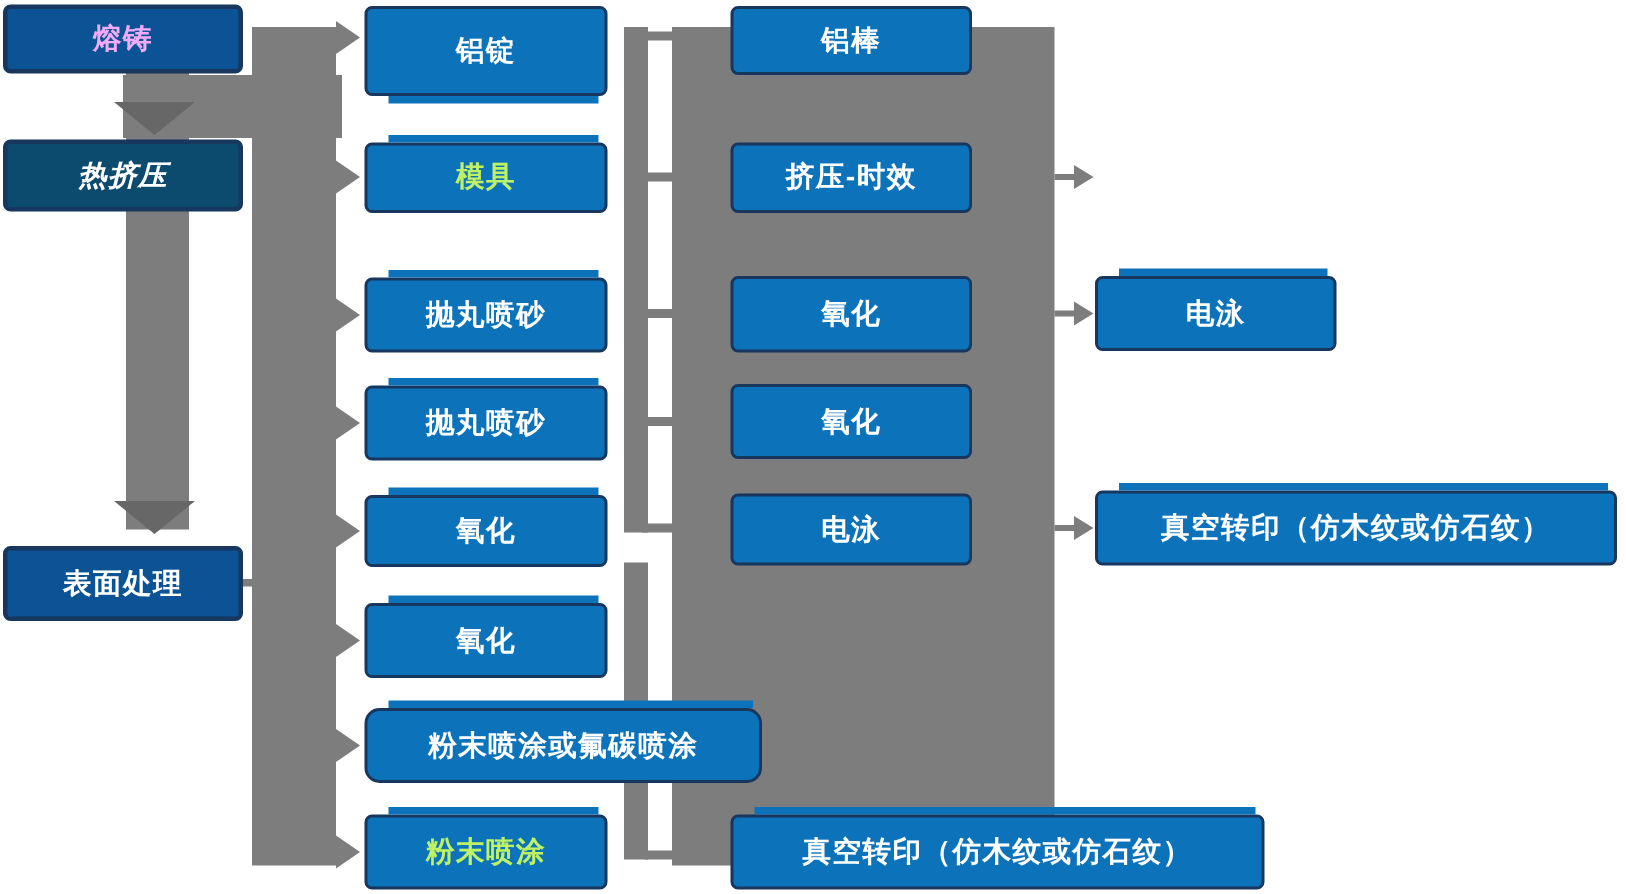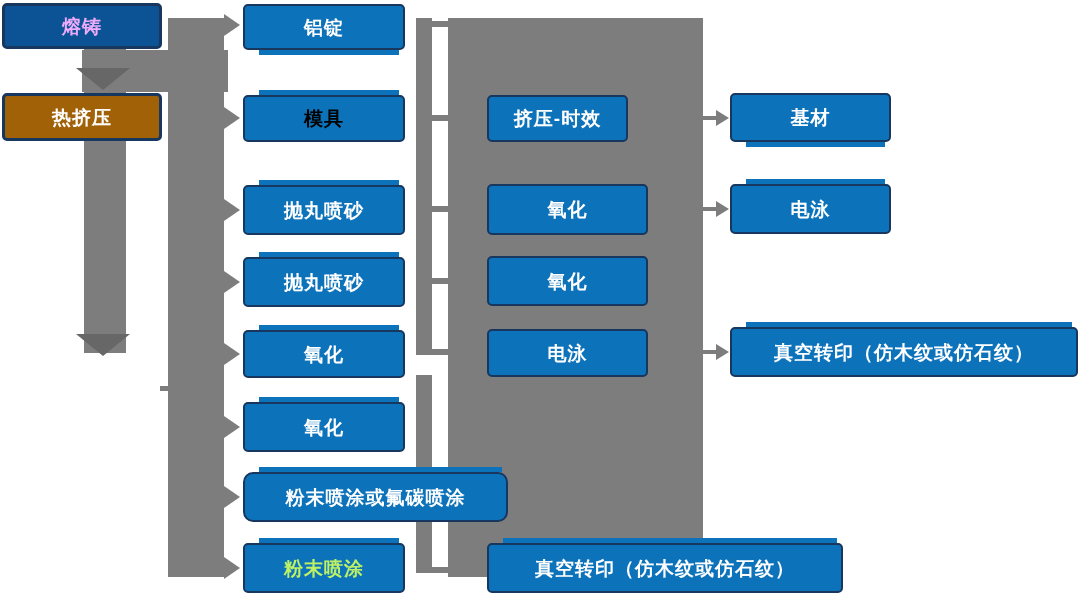--- a/index.html
+++ b/index.html
@@ -83,30 +83,33 @@
     <div class="arrow" style="left: 224px; top: 486px; border-top: 11px solid transparent; border-bottom: 11px solid transparent; border-left: 16px solid rgb(125, 125, 125);"></div>
     <div class="arrow" style="left: 224px; top: 557px; border-top: 11px solid transparent; border-bottom: 11px solid transparent; border-left: 16px solid rgb(125, 125, 125);"></div>
     <div class="arrow" style="left: 76px; top: 68px; border-left: 27px solid transparent; border-right: 27px solid transparent; border-top: 22px solid rgb(103, 103, 103);"></div>
     <div class="arrow" style="left: 76px; top: 334px; border-left: 27px solid transparent; border-right: 27px solid transparent; border-top: 22px solid rgb(103, 103, 103);"></div>
     <div class="arrow" style="left: 716px; top: 110px; border-top: 8px solid transparent; border-bottom: 8px solid transparent; border-left: 13px solid rgb(125, 125, 125);"></div>
     <div class="arrow" style="left: 716px; top: 201px; border-top: 8px solid transparent; border-bottom: 8px solid transparent; border-left: 13px solid rgb(125, 125, 125);"></div>
     <div class="arrow" style="left: 716px; top: 344px; border-top: 8px solid transparent; border-bottom: 8px solid transparent; border-left: 13px solid rgb(125, 125, 125);"></div>
     <div class="node dark" style="left: 2px; top: 3px; width: 160px; height: 46px; background: rgb(11, 83, 148); border-color: rgb(23, 55, 94);">
       <span class="label" style="color: #f0abfc;">熔铸</span>
     </div>
-    <div class="node dark" style="left: 2px; top: 93px; width: 160px; height: 48px; background: #a16207; border-color: rgb(23, 55, 94);">
+    <div class="node dark" style="left: 2px; top: 93px; width: 160px; height: 48px; background: #0c4a6e; border-color: rgb(23, 55, 94); font-style: italic;">
       <span class="label" style="color: rgb(255, 255, 255);">热挤压</span>
     </div>
-    <div class="node light" style="left: 243px; top: 4px; width: 162px; height: 46px; background: rgb(12, 114, 186); border-color: rgb(23, 55, 94);">
+    <div class="node dark" style="left: 2px; top: 364px; width: 160px; height: 50px; background: rgb(11, 83, 148); border-color: rgb(23, 55, 94);">
+      <span class="label" style="color: rgb(255, 255, 255);">表面处理</span>
+    </div>
+    <div class="node light" style="left: 243px; top: 4px; width: 162px; height: 60px; background: rgb(12, 114, 186); border-color: rgb(23, 55, 94);">
       <div class="echo below" style="background: rgb(12, 114, 186);"></div>
       <span class="label" style="color: rgb(255, 255, 255);">铝锭</span>
     </div>
     <div class="node light" style="left: 243px; top: 95px; width: 162px; height: 47px; background: rgb(12, 114, 186); border-color: rgb(23, 55, 94);">
       <div class="echo above" style="background: rgb(12, 114, 186);"></div>
-      <span class="label" style="color: #000000;">模具</span>
+      <span class="label" style="color: #bef264;">模具</span>
     </div>
     <div class="node light" style="left: 243px; top: 185px; width: 162px; height: 50px; background: rgb(12, 114, 186); border-color: rgb(23, 55, 94);">
       <div class="echo above" style="background: rgb(12, 114, 186);"></div>
       <span class="label" style="color: rgb(255, 255, 255);">抛丸喷砂</span>
     </div>
     <div class="node light" style="left: 243px; top: 257px; width: 162px; height: 50px; background: rgb(12, 114, 186); border-color: rgb(23, 55, 94);">
       <div class="echo above" style="background: rgb(12, 114, 186);"></div>
       <span class="label" style="color: rgb(255, 255, 255);">抛丸喷砂</span>
     </div>
     <div class="node light" style="left: 243px; top: 330px; width: 162px; height: 48px; background: rgb(12, 114, 186); border-color: rgb(23, 55, 94);">
@@ -118,40 +121,39 @@
       <span class="label" style="color: rgb(255, 255, 255);">氧化</span>
     </div>
     <div class="node light" style="left: 243px; top: 472px; width: 265px; height: 50px; background: rgb(12, 114, 186); border-color: rgb(23, 55, 94); border-radius: 10px;">
       <div class="echo above" style="background: rgb(12, 114, 186);"></div>
       <span class="label" style="color: rgb(255, 255, 255);">粉末喷涂或氟碳喷涂</span>
     </div>
     <div class="node light" style="left: 243px; top: 543px; width: 162px; height: 50px; background: rgb(12, 114, 186); border-color: rgb(23, 55, 94);">
       <div class="echo above" style="background: rgb(12, 114, 186);"></div>
       <span class="label" style="color: #bef264;">粉末喷涂</span>
     </div>
-    <div class="node light" style="left: 487px; top: 95px; width: 141px; height: 47px; background: rgb(12, 114, 186); border-color: rgb(23, 55, 94);">
+    <div class="node light" style="left: 487px; top: 4px; width: 161px; height: 46px; background: rgb(12, 114, 186); border-color: rgb(23, 55, 94);">
+      <span class="label" style="color: rgb(255, 255, 255);">铝棒</span>
+    </div>
+    <div class="node light" style="left: 487px; top: 95px; width: 161px; height: 47px; background: rgb(12, 114, 186); border-color: rgb(23, 55, 94);">
       <span class="label" style="color: rgb(255, 255, 255);">挤压-时效</span>
     </div>
     <div class="node light" style="left: 487px; top: 184px; width: 161px; height: 51px; background: rgb(12, 114, 186); border-color: rgb(23, 55, 94);">
       <span class="label" style="color: rgb(255, 255, 255);">氧化</span>
     </div>
     <div class="node light" style="left: 487px; top: 256px; width: 161px; height: 50px; background: rgb(12, 114, 186); border-color: rgb(23, 55, 94);">
       <span class="label" style="color: rgb(255, 255, 255);">氧化</span>
     </div>
     <div class="node light" style="left: 487px; top: 329px; width: 161px; height: 48px; background: rgb(12, 114, 186); border-color: rgb(23, 55, 94);">
       <span class="label" style="color: rgb(255, 255, 255);">电泳</span>
     </div>
     <div class="node light" style="left: 487px; top: 543px; width: 356px; height: 50px; background: rgb(12, 114, 186); border-color: rgb(23, 55, 94);">
       <div class="echo above" style="background: rgb(12, 114, 186);"></div>
       <span class="label" style="color: rgb(255, 255, 255);">真空转印（仿木纹或仿石纹）</span>
     </div>
-    <div class="node light" style="left: 730px; top: 93px; width: 161px; height: 49px; background: rgb(12, 114, 186); border-color: rgb(23, 55, 94);">
-      <div class="echo below" style="background: rgb(12, 114, 186);"></div>
-      <span class="label" style="color: rgb(255, 255, 255);">基材</span>
-    </div>
     <div class="node light" style="left: 730px; top: 184px; width: 161px; height: 50px; background: rgb(12, 114, 186); border-color: rgb(23, 55, 94);">
       <div class="echo above" style="background: rgb(12, 114, 186);"></div>
       <span class="label" style="color: rgb(255, 255, 255);">电泳</span>
     </div>
     <div class="node light" style="left: 730px; top: 327px; width: 348px; height: 50px; background: rgb(12, 114, 186); border-color: rgb(23, 55, 94);">
       <div class="echo above" style="background: rgb(12, 114, 186);"></div>
       <span class="label" style="color: rgb(255, 255, 255);">真空转印（仿木纹或仿石纹）</span>
     </div>
   </div>
 

